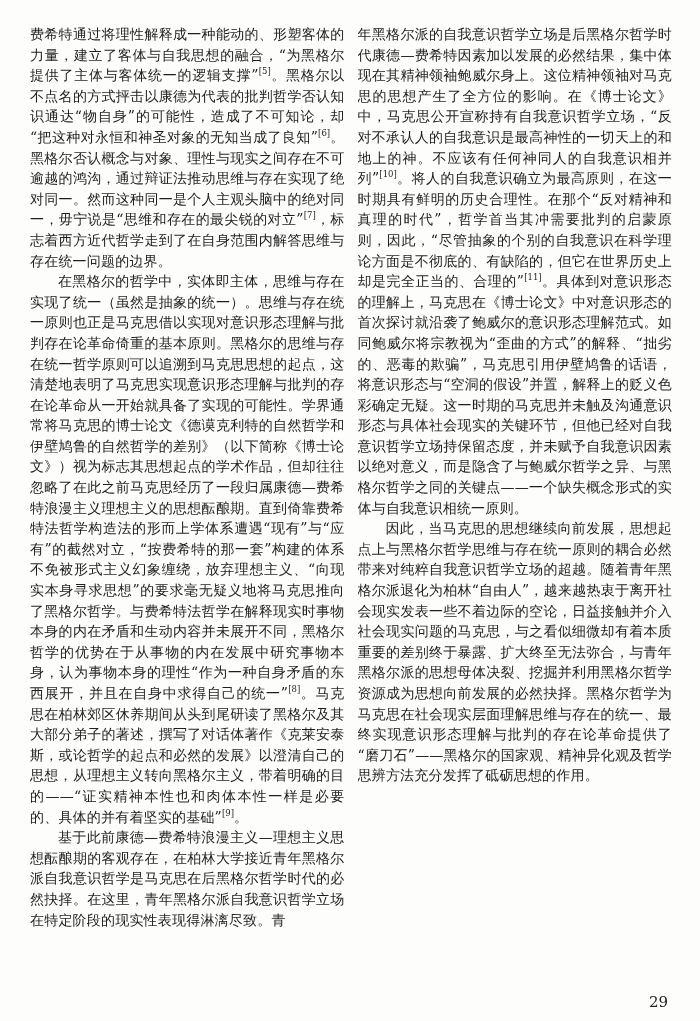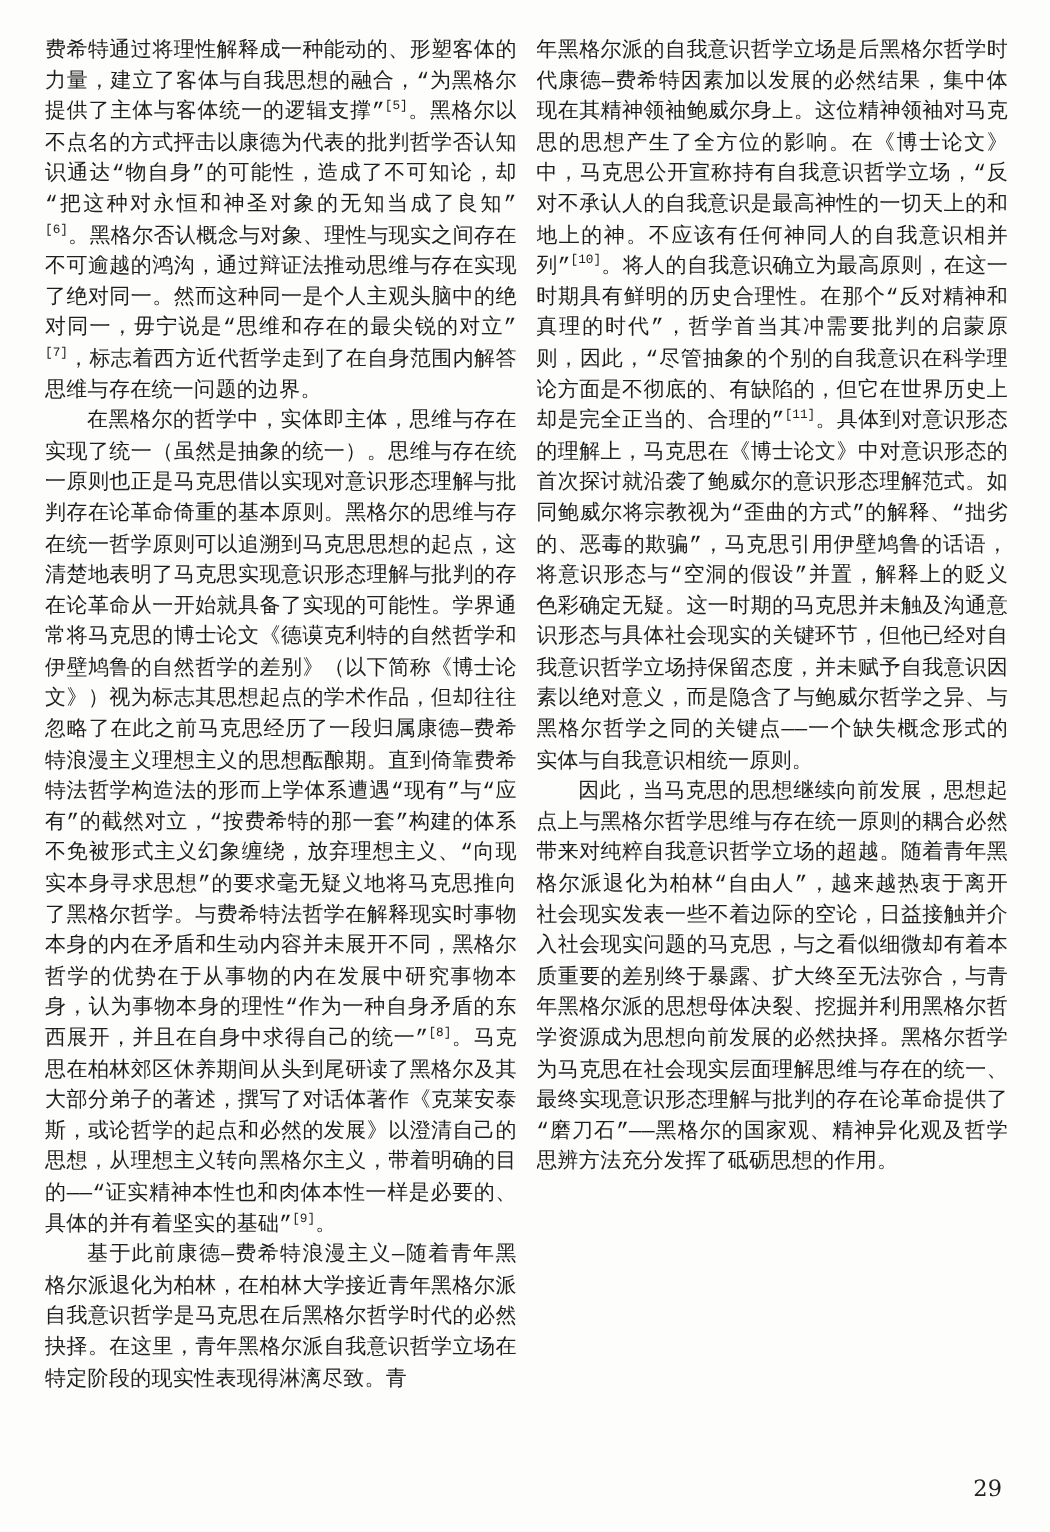--- a/index.html
+++ b/index.html
@@ -21,21 +21,20 @@
   .columns {
     display: flex;
     gap: 13px;
     height: 962px;
     overflow: hidden;
   }
   .col {
     flex: 1 1 0;
     min-width: 0;
     overflow: hidden;
-    font-family: Liberation Mono, monospace;
   }
   .para {
     margin: 0;
     font-size: 14px;
     line-height: 20.6px;
     text-align: justify;
     text-justify: inter-ideograph;
     word-break: break-all;
     letter-spacing: 0.2px;
   }
@@ -53,35 +52,35 @@
     line-height: 29px;
     text-indent: 2em;
     text-align: justify;
     word-break: break-all;
     letter-spacing: 0.5px;
     color: #161616;
   }
   .page-number {
     position: absolute;
     right: 32px;
-    bottom: 20px;
+    bottom: 10px;
     font-size: 15px;
     color: #222;
   }
 </style>
 </head>
 <body>
 
 <div class="page">
   <div class="columns">
 
     <div class="col">
       <p class="para">费希特通过将理性解释成一种能动的、形塑客体的力量，建立了客体与自我思想的融合，“为黑格尔提供了主体与客体统一的逻辑支撑”<sup class="ref">[5]</sup>。黑格尔以不点名的方式抨击以康德为代表的批判哲学否认知识通达“物自身”的可能性，造成了不可知论，却“把这种对永恒和神圣对象的无知当成了良知”<sup class="ref">[6]</sup>。黑格尔否认概念与对象、理性与现实之间存在不可逾越的鸿沟，通过辩证法推动思维与存在实现了绝对同一。然而这种同一是个人主观头脑中的绝对同一，毋宁说是“思维和存在的最尖锐的对立”<sup class="ref">[7]</sup>，标志着西方近代哲学走到了在自身范围内解答思维与存在统一问题的边界。</p>
       <p class="para indent">在黑格尔的哲学中，实体即主体，思维与存在实现了统一（虽然是抽象的统一）。思维与存在统一原则也正是马克思借以实现对意识形态理解与批判存在论革命倚重的基本原则。黑格尔的思维与存在统一哲学原则可以追溯到马克思思想的起点，这清楚地表明了马克思实现意识形态理解与批判的存在论革命从一开始就具备了实现的可能性。学界通常将马克思的博士论文《德谟克利特的自然哲学和伊壁鸠鲁的自然哲学的差别》（以下简称《博士论文》）视为标志其思想起点的学术作品，但却往往忽略了在此之前马克思经历了一段归属康德—费希特浪漫主义理想主义的思想酝酿期。直到倚靠费希特法哲学构造法的形而上学体系遭遇“现有”与“应有”的截然对立，“按费希特的那一套”构建的体系不免被形式主义幻象缠绕，放弃理想主义、“向现实本身寻求思想”的要求毫无疑义地将马克思推向了黑格尔哲学。与费希特法哲学在解释现实时事物本身的内在矛盾和生动内容并未展开不同，黑格尔哲学的优势在于从事物的内在发展中研究事物本身，认为事物本身的理性“作为一种自身矛盾的东西展开，并且在自身中求得自己的统一”<sup class="ref">[8]</sup>。马克思在柏林郊区休养期间从头到尾研读了黑格尔及其大部分弟子的著述，撰写了对话体著作《克莱安泰斯，或论哲学的起点和必然的发展》以澄清自己的思想，从理想主义转向黑格尔主义，带着明确的目的——“证实精神本性也和肉体本性一样是必要的、具体的并有着坚实的基础”<sup class="ref">[9]</sup>。</p>
-      <p class="para indent">基于此前康德—费希特浪漫主义—随着青年黑格尔派退化为柏林，在柏林大学接近青年黑格尔派自我意识哲学是马克思在后黑格尔哲学时代的必然抉择。在这里，青年黑格尔派自我意识哲学立场在特定阶段的现实性表现得淋漓尽致。青</p>
+      <p class="para indent">基于此前康德—费希特浪漫主义—理想主义思想酝酿期的客观存在，在柏林大学接近青年黑格尔派自我意识哲学是马克思在后黑格尔哲学时代的必然抉择。在这里，青年黑格尔派自我意识哲学立场在特定阶段的现实性表现得淋漓尽致。青</p>
     </div>
 
     <div class="col">
       <p class="para">年黑格尔派的自我意识哲学立场是后黑格尔哲学时代康德—费希特因素加以发展的必然结果，集中体现在其精神领袖鲍威尔身上。这位精神领袖对马克思的思想产生了全方位的影响。在《博士论文》中，马克思公开宣称持有自我意识哲学立场，“反对不承认人的自我意识是最高神性的一切天上的和地上的神。不应该有任何神同人的自我意识相并列”<sup class="ref">[10]</sup>。将人的自我意识确立为最高原则，在这一时期具有鲜明的历史合理性。在那个“反对精神和真理的时代”，哲学首当其冲需要批判的启蒙原则，因此，“尽管抽象的个别的自我意识在科学理论方面是不彻底的、有缺陷的，但它在世界历史上却是完全正当的、合理的”<sup class="ref">[11]</sup>。具体到对意识形态的理解上，马克思在《博士论文》中对意识形态的首次探讨就沿袭了鲍威尔的意识形态理解范式。如同鲍威尔将宗教视为“歪曲的方式”的解释、“拙劣的、恶毒的欺骗”，马克思引用伊壁鸠鲁的话语，将意识形态与“空洞的假设”并置，解释上的贬义色彩确定无疑。这一时期的马克思并未触及沟通意识形态与具体社会现实的关键环节，但他已经对自我意识哲学立场持保留态度，并未赋予自我意识因素以绝对意义，而是隐含了与鲍威尔哲学之异、与黑格尔哲学之同的关键点——一个缺失概念形式的实体与自我意识相统一原则。</p>
       <p class="para indent">因此，当马克思的思想继续向前发展，思想起点上与黑格尔哲学思维与存在统一原则的耦合必然带来对纯粹自我意识哲学立场的超越。随着青年黑格尔派退化为柏林“自由人”，越来越热衷于离开社会现实发表一些不着边际的空论，日益接触并介入社会现实问题的马克思，与之看似细微却有着本质重要的差别终于暴露、扩大终至无法弥合，与青年黑格尔派的思想母体决裂、挖掘并利用黑格尔哲学资源成为思想向前发展的必然抉择。黑格尔哲学为马克思在社会现实层面理解思维与存在的统一、最终实现意识形态理解与批判的存在论革命提供了“磨刀石”——黑格尔的国家观、精神异化观及哲学思辨方法充分发挥了砥砺思想的作用。</p>
 
 
     </div>
 
   </div>

